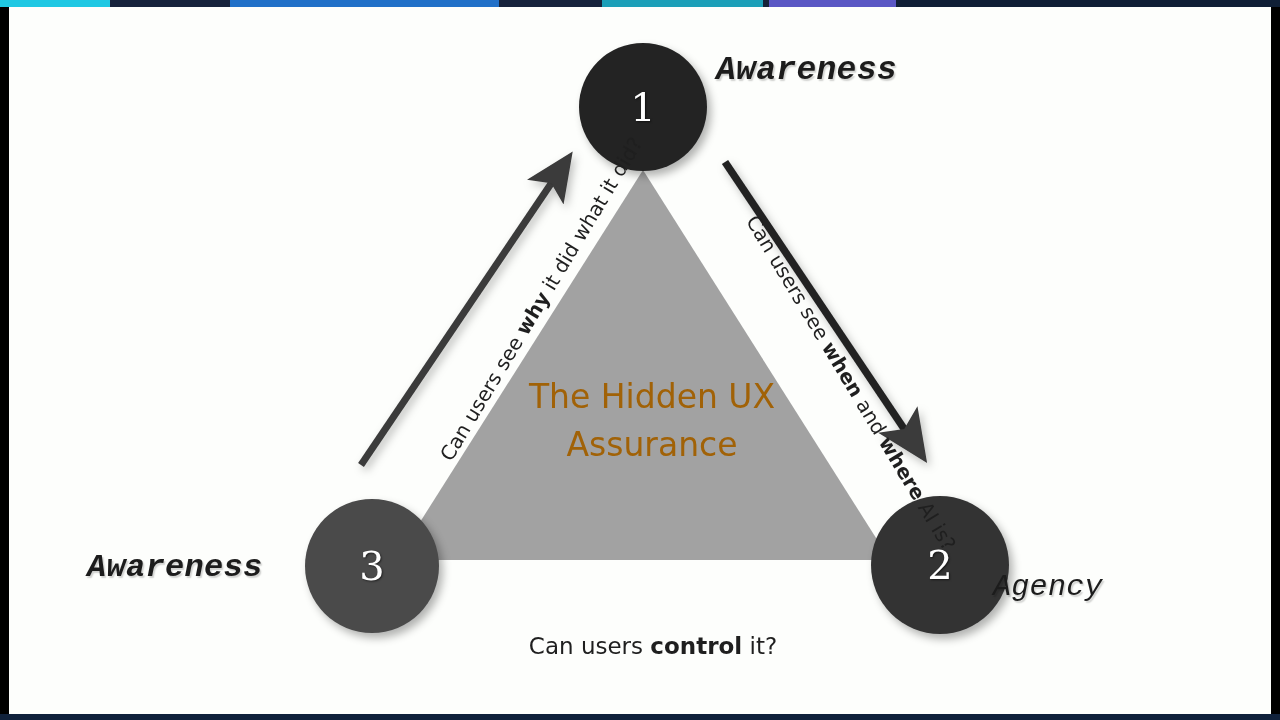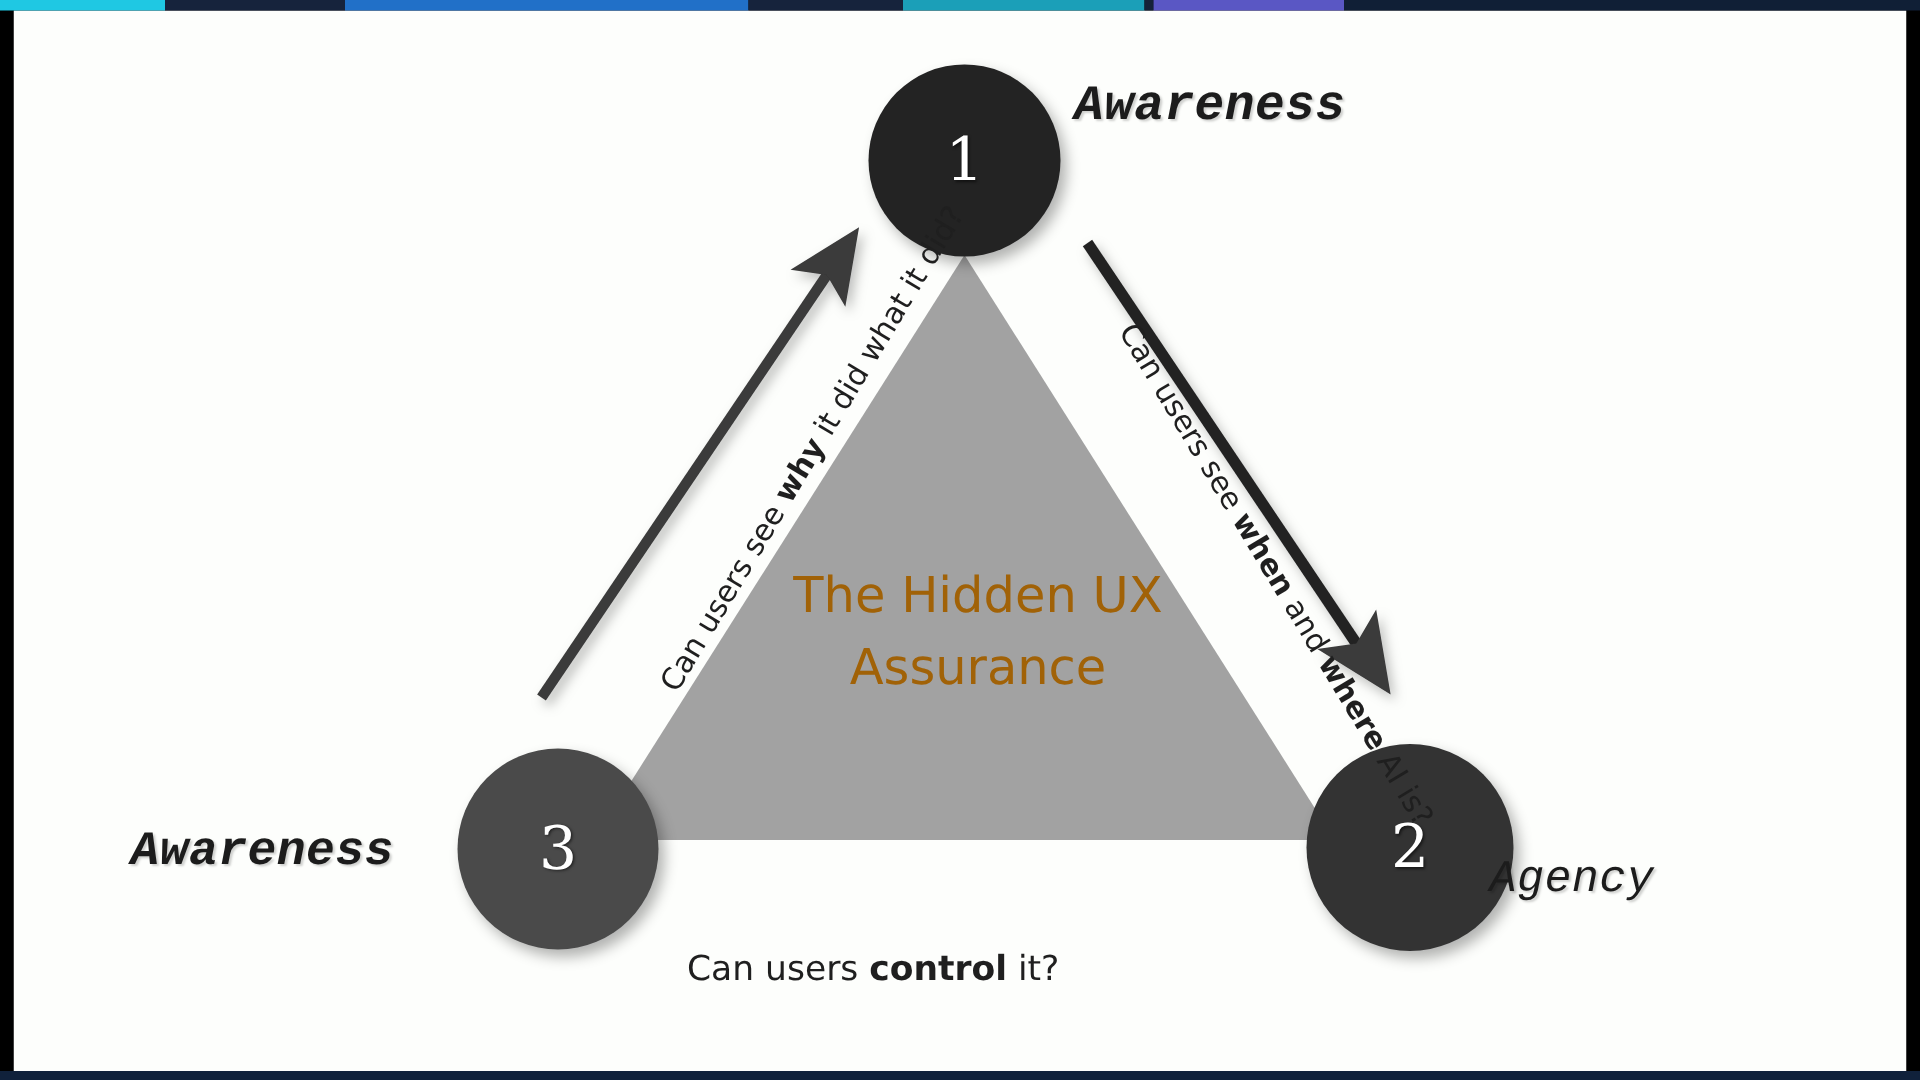--- a/index.html
+++ b/index.html
@@ -174,20 +174,21 @@
   #label-right {
     left: 742px; top: 195px;
     width: 280px;
     text-align: left;
     transform: rotate(59deg);
     transform-origin: 0% 50%;
   }
   #label-bottom {
     left: 449px; top: 622px;
     width: 390px;
+    text-align: center;
     font-size: 23px;
   }
 </style>
 </head>
 <body>
 
 <div id="slide">
 
   <div id="top-strip">
       <div class="seg" style="background: rgb(31, 200, 227); width: 8.6%;"></div>

